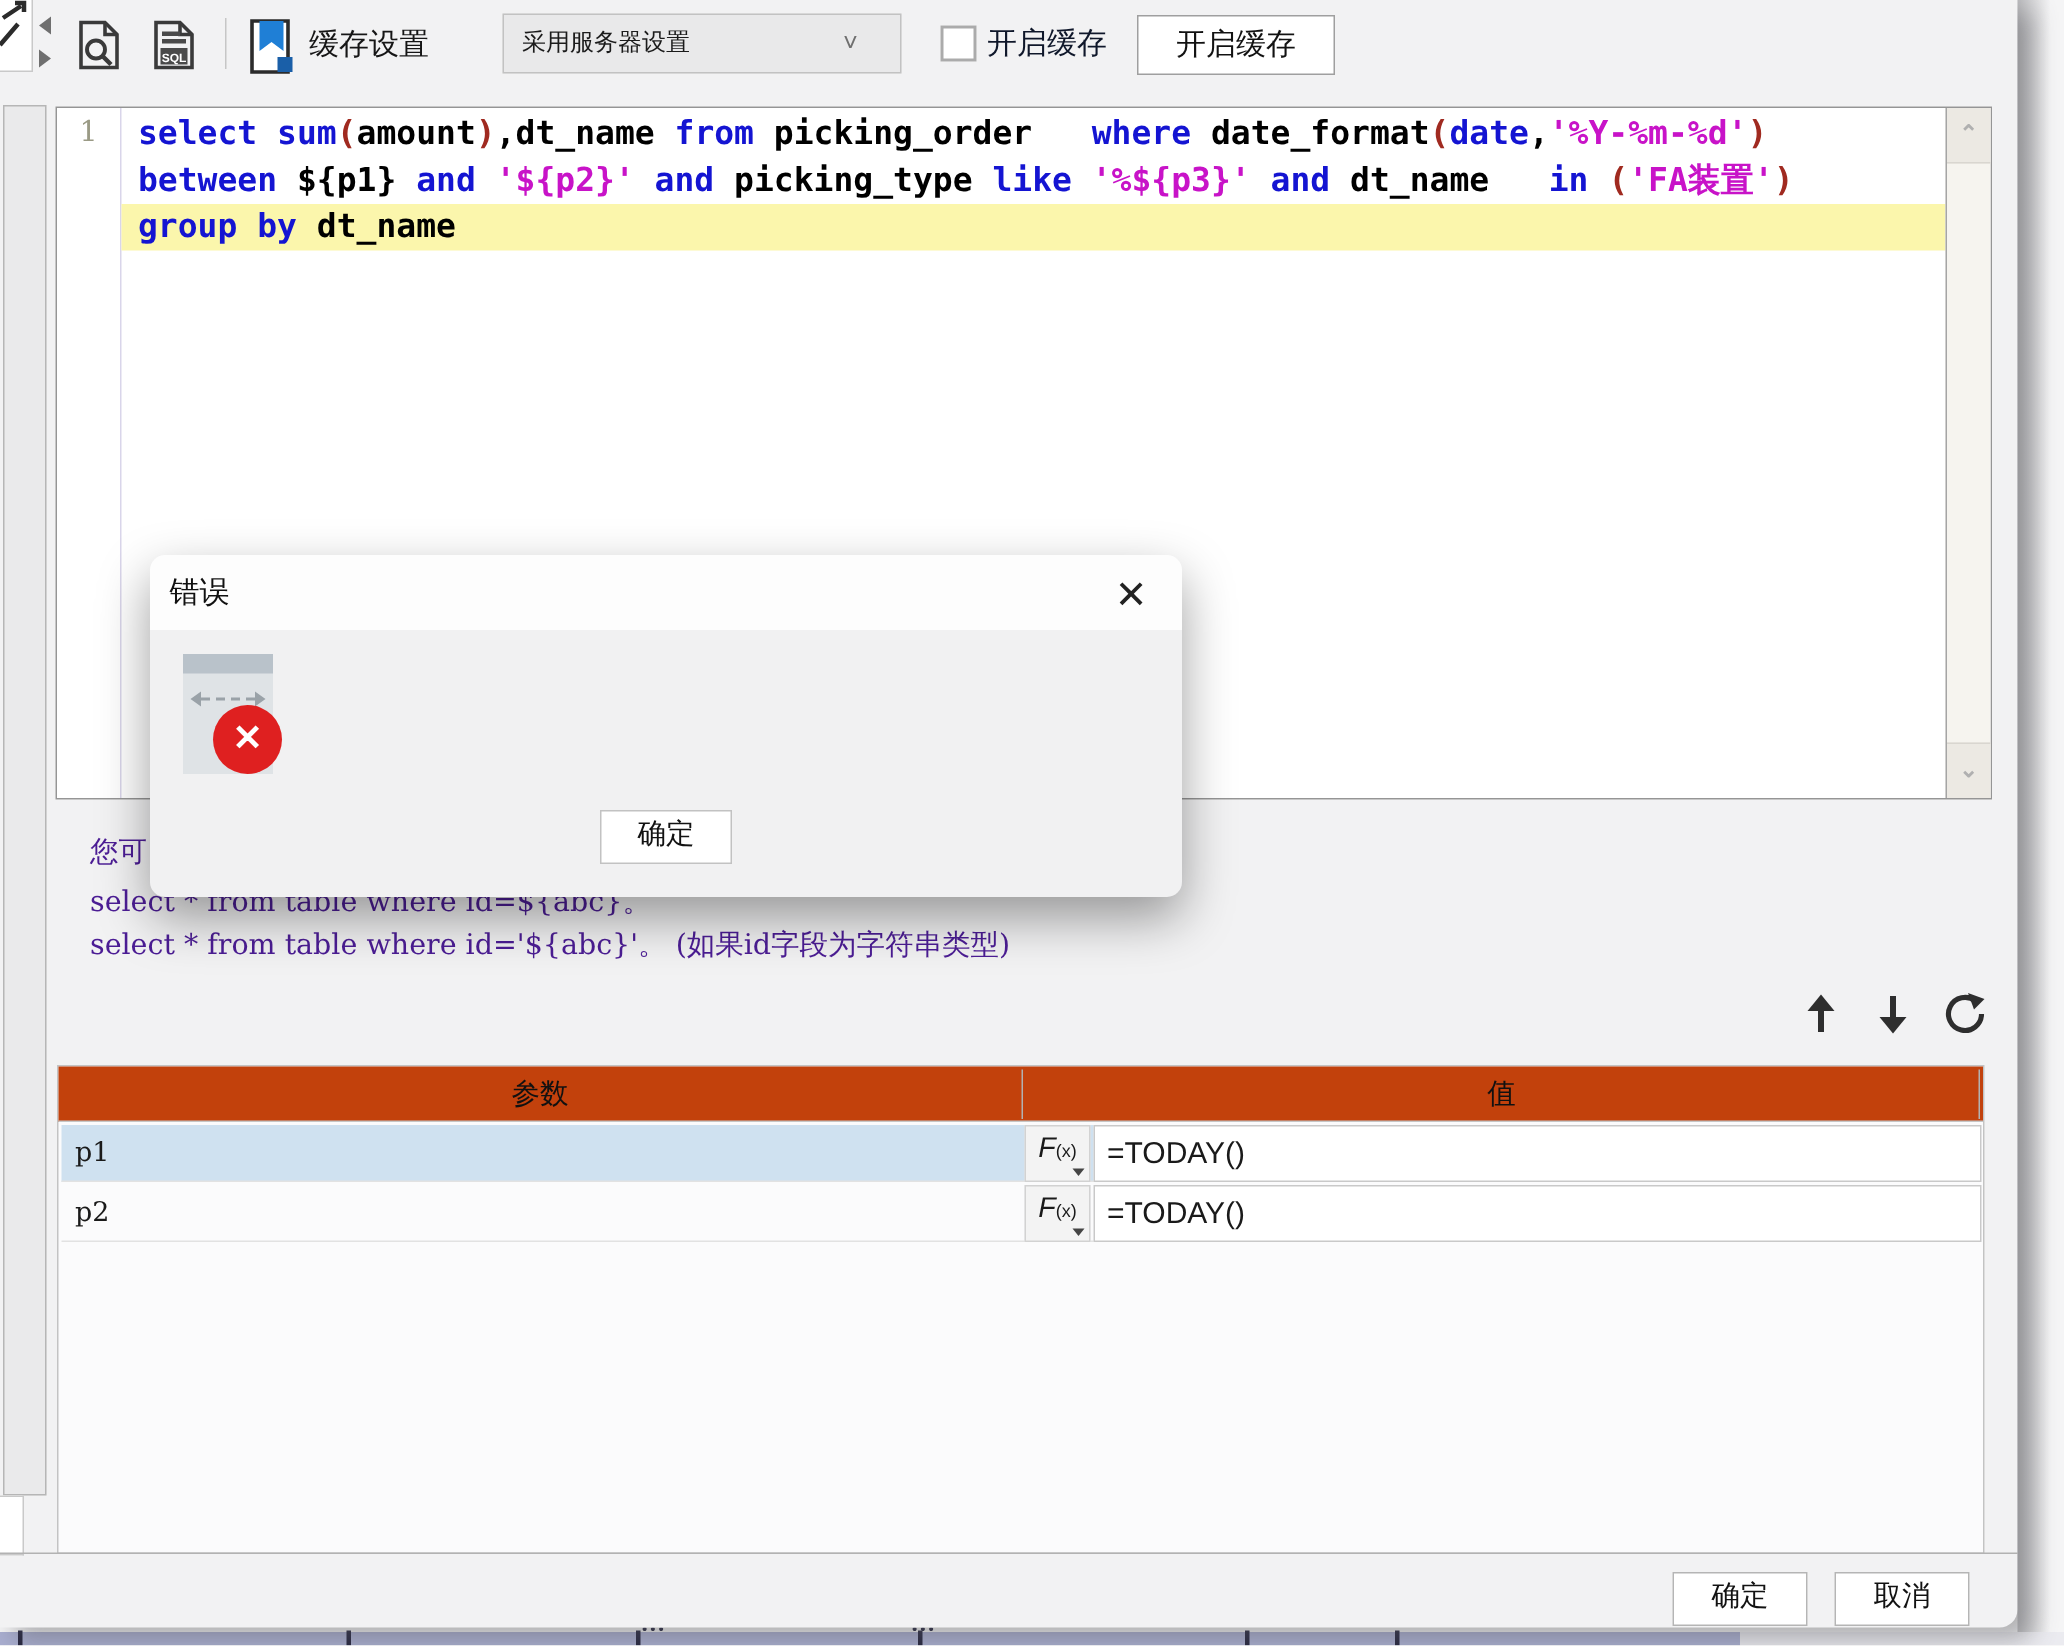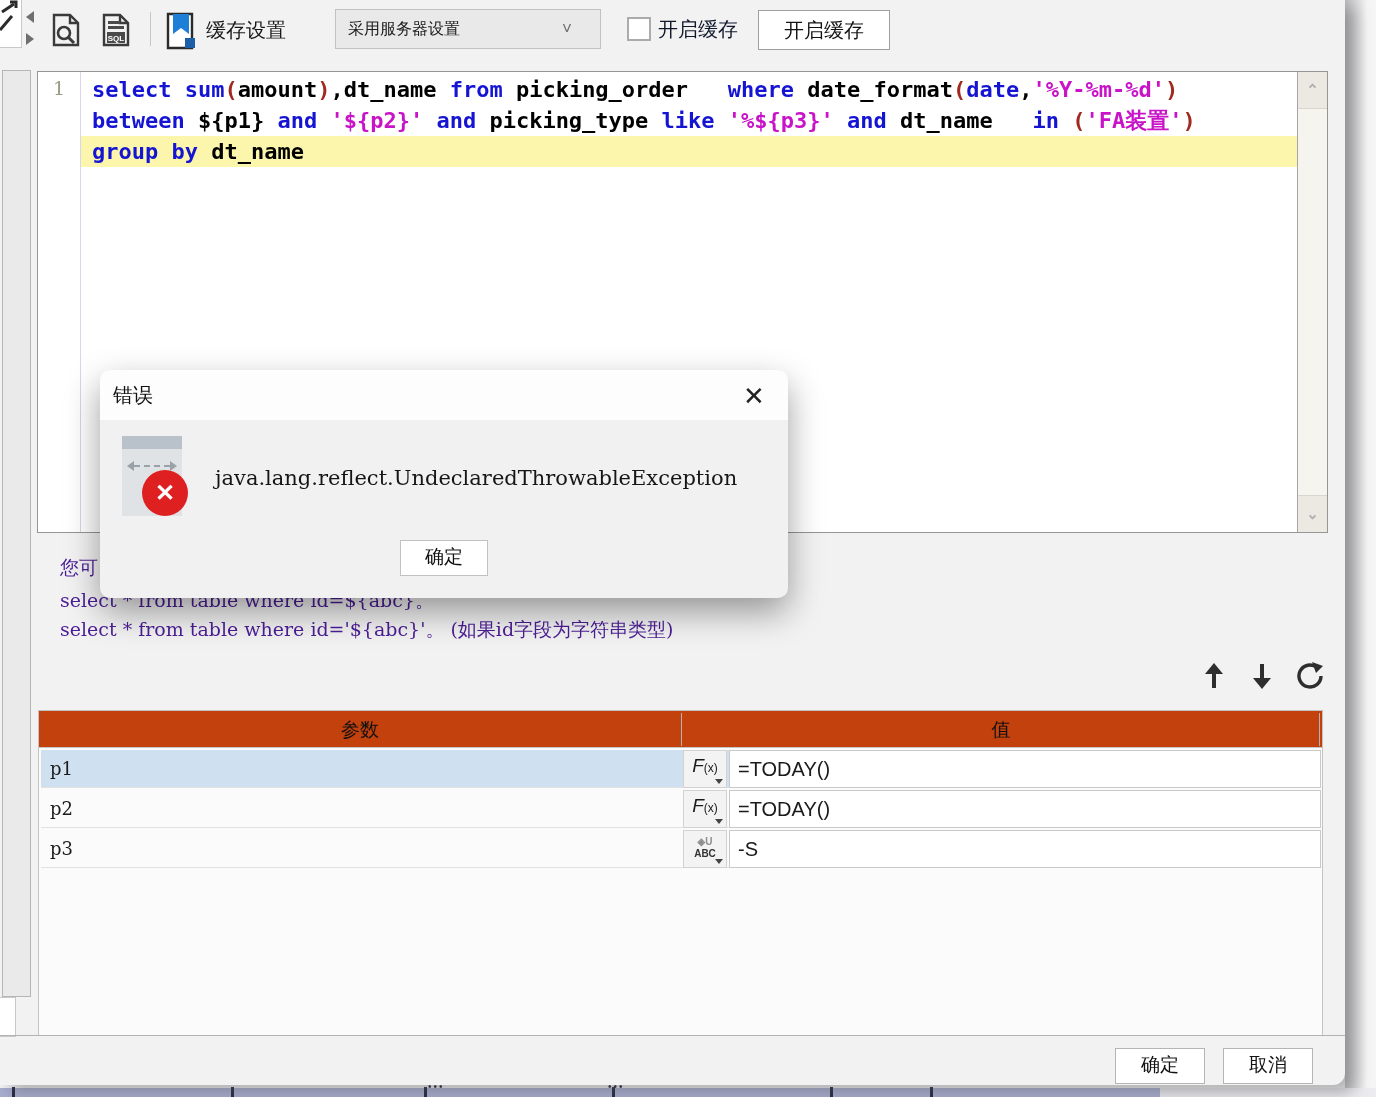--- a/index.html
+++ b/index.html
@@ -222,31 +222,20 @@
 
       <div class="abs prow" style="top:78px">
         <div class="abs pname">p2</div>
         <div class="abs ptype">
           <span class="fx"><i>F</i><small>(x)</small></span>
           <span class="tiny-tri"></span>
         </div>
         <input class="abs pval" value="=TODAY()" style="">
       </div>
 
-      <div class="abs prow" style="top:118px">
-        <div class="abs pname">p3</div>
-        <div class="abs ptype">
-          <span class="abc">
-            <span class="dia">◈U</span><br>
-            <span>ABC</span>
-          </span>
-          <span class="tiny-tri"></span>
-        </div>
-        <input class="abs pval" value="-S" style="">
-      </div>
     </div>
 
     <div class="abs win-sep"></div>
     <div class="abs btn foot-btn" style="left:1115px">确定</div>
     <div class="abs btn foot-btn" style="left:1223px">取消</div>
   </div>
 
   <div class="abs r-shadow"></div>
 
   <div class="abs dialog">
@@ -256,17 +245,16 @@
     </div>
     <div class="abs err-win">
       <div class="abs err-winbar"></div>
       <div class="abs err-arrow">
         <span class="h hl"></span>
           <span class="shaft"></span>
           <span class="h hr"></span>
       </div>
     </div>
     <div class="abs err-badge">✕</div>
-    <div class="abs dlg-msg">java.lang.reflect.UndeclaredThrowableException</div>
     <div class="abs btn dlg-ok">确定</div>
   </div>
 
 </div>
 
 </body></html>

